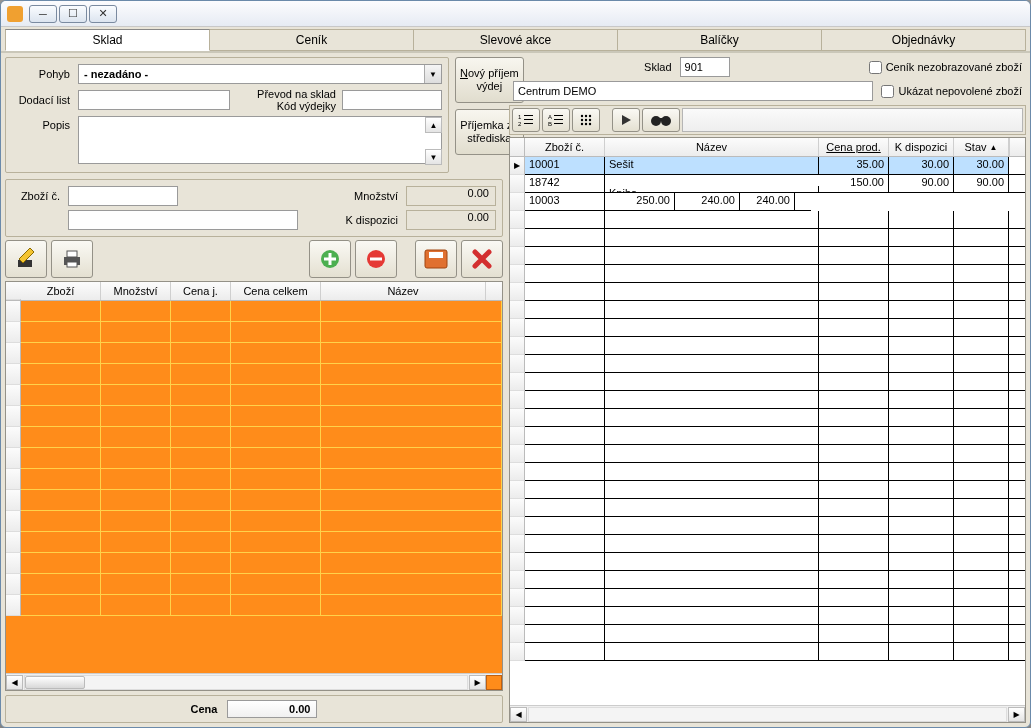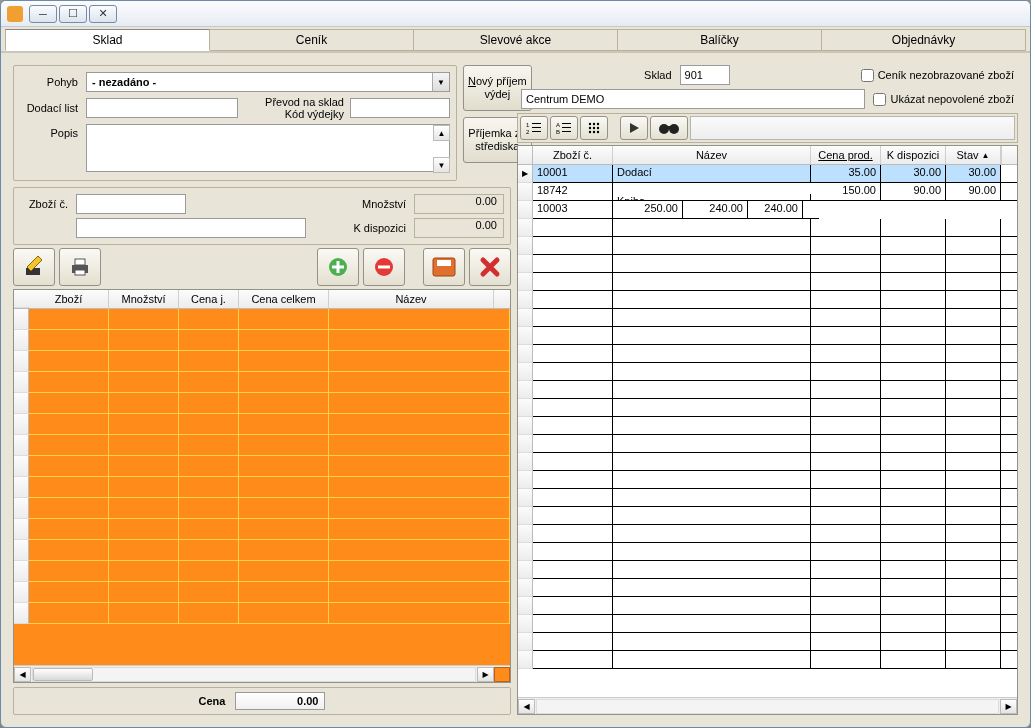--- a/index.html
+++ b/index.html
@@ -12,21 +12,21 @@
   .titlebar .title { flex: 1; font-size: 12px; }
   .winbtns { display:flex; gap:2px; }
   .winbtn { width: 28px; height: 18px; border: 1px solid #7a8aa0; border-radius: 3px; background: linear-gradient(to bottom,#fafcff,#dce4ef); display:flex; align-items:center; justify-content:center; font-size: 11px; color:#333; cursor:pointer;}
   .winbtn.close { background: linear-gradient(to bottom,#fafcff,#dce4ef); }
 
   .tabs { height: 26px; display: flex; border-bottom: 2px solid #cac7b9; padding: 0 4px; gap: 0; margin-top: 0; }
   .tab { flex: 1; border: 1px solid #b8b19b; background: #e8e4d8; display:flex; align-items:center; justify-content:center; cursor:pointer; margin-top: 2px; font-size: 12px; }
   .tab.active { background: #fff; border-bottom: 1px solid #fff; font-weight: normal; position:relative; z-index:1; border-top: 1px solid #888;}
   .tab + .tab { margin-left: -1px; }
 
-  .content { flex:1; display:flex; padding: 12px; gap: 6px; overflow:hidden;}
+  .content { flex:1; display:flex; padding: 4px; gap: 6px; overflow:hidden;}
   .left, .right { display:flex; flex-direction:column; }
   .left { width: 498px; }
   .right { flex:1; }
 
   .panel { border: 1px solid #b8b19b; background: #e8e4d8; border-radius: 2px; padding: 6px; }
   .formgrid { display:grid; grid-template-columns: 60px 1fr 100px 100px; gap: 4px 6px; align-items:center; }
   label.fl { text-align: right; padding-right: 2px; white-space: nowrap;}
   .combo { display:flex; border:1px solid #9a9a9a; background:#fff; height: 20px; align-items:center; }
   .combo span { flex:1; padding: 0 5px; font-weight:bold; }
   .combo .dd { width:17px; height:100%; background:linear-gradient(to bottom,#f5f5f5,#ddd); border-left:1px solid #aaa; display:flex; align-items:center; justify-content:center; font-size:8px; cursor:pointer;}
@@ -431,21 +431,21 @@
           <div class="g2col" style="width:55px;">
               <span>Stav</span>
               <span class="sort-ind">▲</span>
             </div>
           <div style="width:16px;background:linear-gradient(to bottom,#fcfcfc,#ececec);border-left:1px solid #cfcfcf;"></div>
         </div>
         <div class="g2body" id="rightbody">
             <div class="g2row selected">
               <div class="rowhandle2">▶</div>
               <div class="g2cell" style="width:80px;">10001</div>
-              <div class="g2cell" style="flex:1;">Dodací</div>
+              <div class="g2cell" style="flex:1;">Sešit</div>
               <div class="g2cell num" style="width:70px;">35.00</div>
               <div class="g2cell num" style="width:65px;">30.00</div>
               <div class="g2cell num" style="width:55px;">30.00</div>
               <div style="width:16px;border-bottom:1px solid #000;"></div>
             </div>
             <div class="g2row">
               <div class="rowhandle2"></div>
               <div class="g2cell" style="width:80px;">18742</div>
               <div class="g2cell" style="flex:1;margin-top:11px;">Kniha</div>
               <div class="g2cell num" style="width:70px;">150.00</div>

